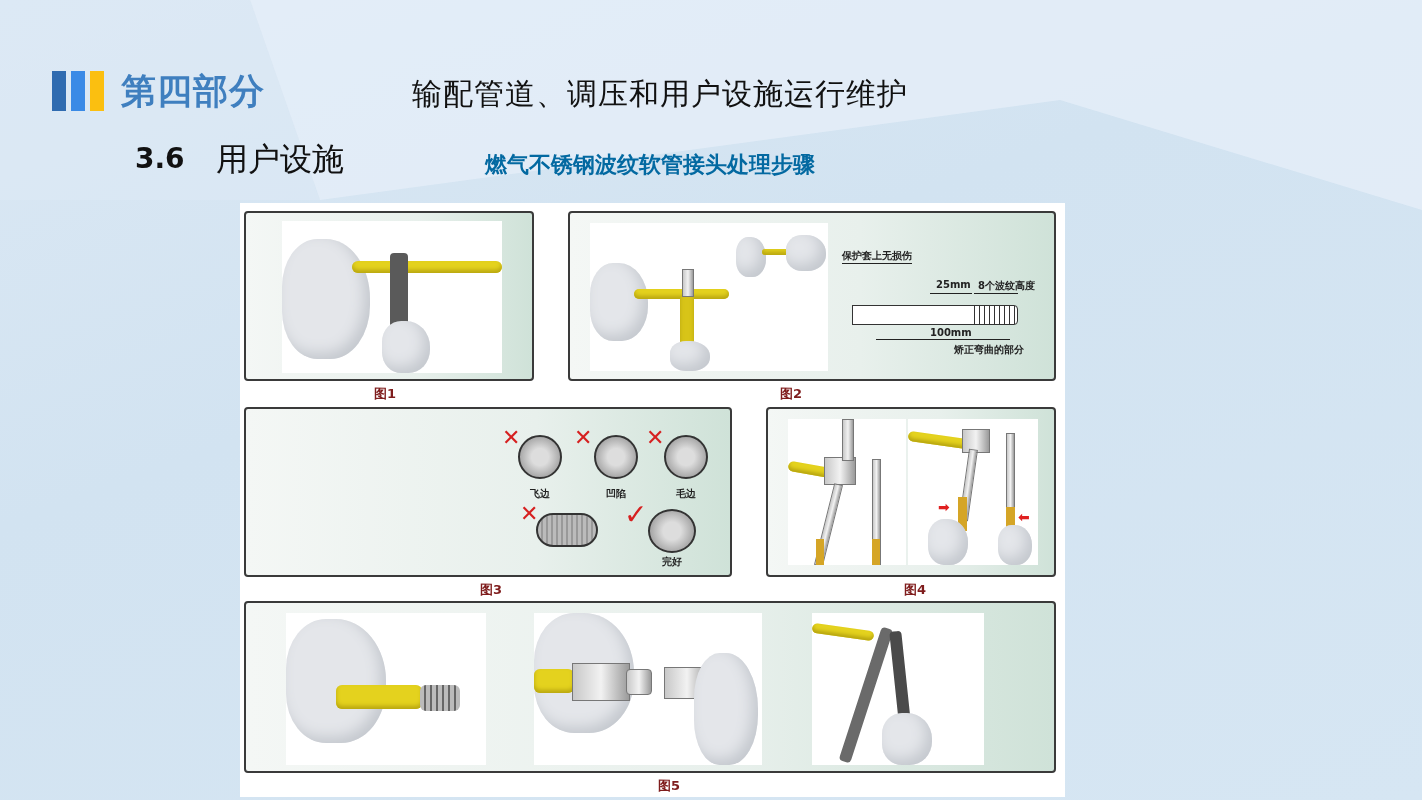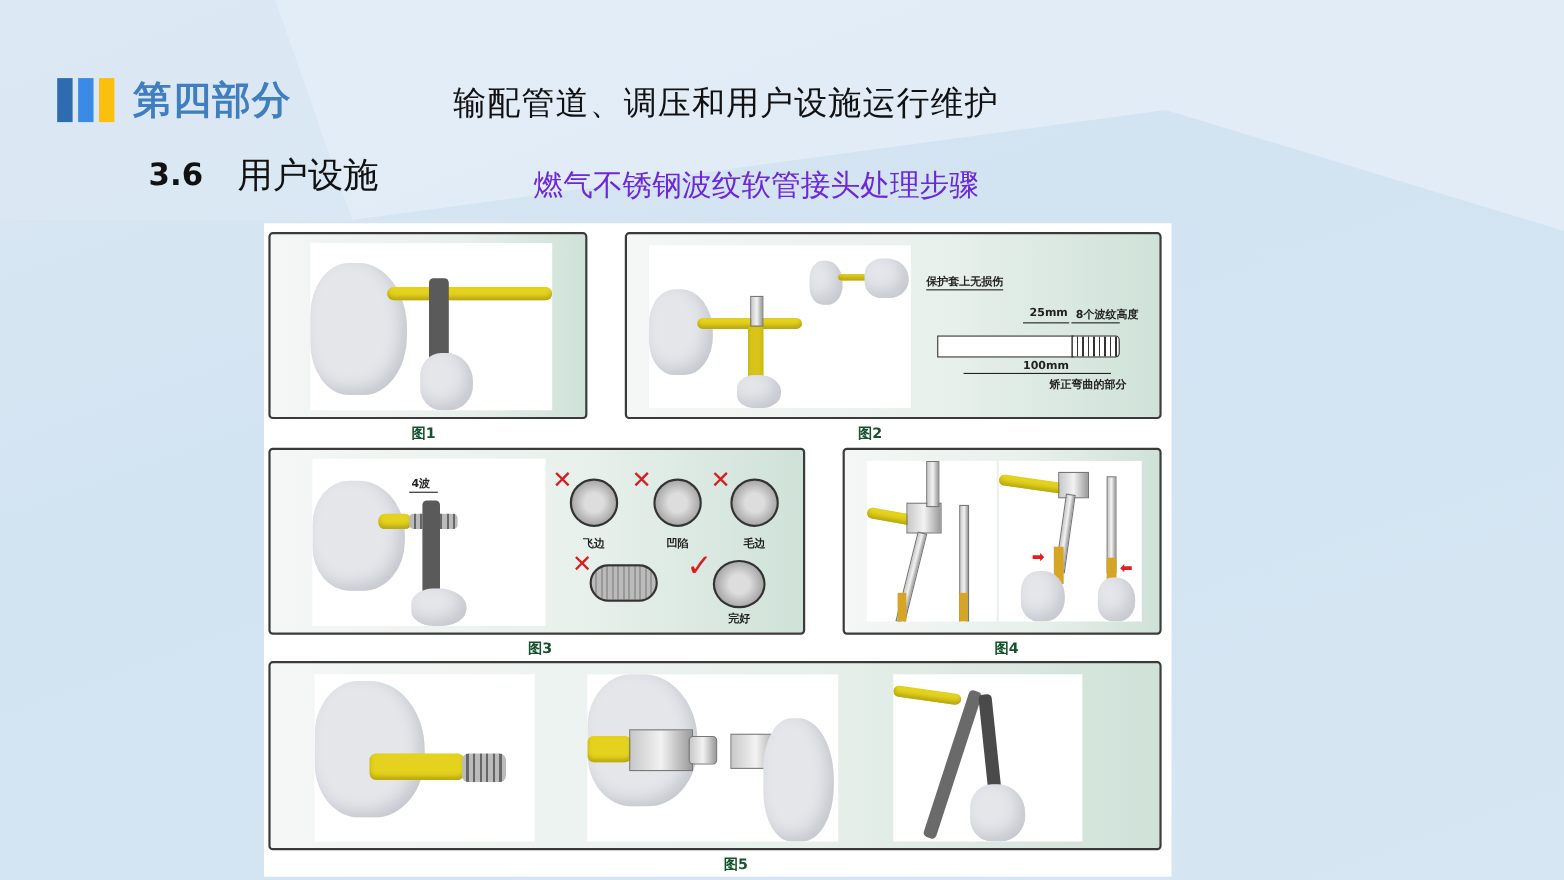--- a/index.html
+++ b/index.html
@@ -17,32 +17,32 @@
   .section-title {
     position:absolute; left:121px; top:68px; font-size:35px; font-weight:bold;
     color:#3f7fbf; letter-spacing:1px;
   }
   .main-title {
     position:absolute; left:412px; top:74px; font-size:30px; color:#111;
     font-family: "DejaVu Serif", serif; letter-spacing:1px;
   }
   .sub-num { position:absolute; left:135px; top:142px; font-size:28px; font-weight:bold; color:#111; }
   .sub-title { position:absolute; left:216px; top:138px; font-size:32px; color:#111; font-family:"DejaVu Serif", serif; }
-  .caption-title { position:absolute; left:485px; top:150px; font-size:27px; color:#6d28d9; font-family:"DejaVu Serif", serif; }
+  .caption-title { position:absolute; left:485px; top:150px; font-size:22px; color:#0369a1; font-family:"DejaVu Serif", serif;font-weight:bold; }
 
   .figure-sheet {
     position:absolute; left:240px; top:203px; width:825px; height:594px; background:#fff;
   }
   .panel {
     position:absolute; border:2px solid #3a3a3a; border-radius:4px;
     background: linear-gradient(90deg, #f4f7f5 0%, #e8f0ec 60%, #cfe2d8 100%);
     box-sizing:border-box; overflow:hidden;
   }
   .photo { position:absolute; background:#fff; overflow:hidden; }
-  .fig-label { position:absolute; font-size:13px; font-weight:bold; color:#14532d; }
+  .fig-label { position:absolute; font-size:13px; font-weight:bold; color:#7f1d1d; }
 
   .glove { position:absolute; background:#e4e6ea; border-radius:40% 50% 45% 40%; box-shadow: inset -6px -6px 14px #c4c8ce; }
   .pipe { position:absolute; background:#e4d21e; border-radius:6px; box-shadow: inset 0 -3px 4px #b8a610; }
   .tool { position:absolute; background:#5a5a5a; border-radius:4px; }
   .metal { position:absolute; background:linear-gradient(90deg,#c8c8c8,#f2f2f2,#9a9a9a); border:1px solid #777; }
   .corr { position:absolute; background:repeating-linear-gradient(90deg,#bbb 0 4px,#666 4px 6px); border-radius:4px; }
   .handle-yellow { position:absolute; background:#d5a526; }
 
   .diagram-text { position:absolute; font-size:10px; font-weight:bold; color:#222; white-space:nowrap; }
   .dim-line { position:absolute; background:#222; }
@@ -105,29 +105,20 @@
     <div class="dim-line" style="left:404px; top:80px; width:44px; height:1px;"></div>
     <div style="position:absolute; left:282px; top:92px; width:122px; height:18px; background:#fff; border:1px solid #333;"></div>
     <div style="position:absolute; left:404px; top:92px; width:42px; height:18px; background:repeating-linear-gradient(90deg,#fff 0 4px,#333 4px 5px); border:1px solid #333; border-radius:0 4px 4px 0;"></div>
     <div class="diagram-text" style="left:360px; top:114px;">100mm</div>
     <div class="dim-line" style="left:306px; top:126px; width:134px; height:1px;"></div>
     <div class="diagram-text" style="left:340px; top:130px;margin-left:44px;">矫正弯曲的部分</div>
   </div>
   <div class="fig-label" style="left:540px; top:182px;">图2</div>
 
   <div class="panel" style="left:4px; top:204px; width:488px; height:170px;">
-    <div class="photo" style="left:38px; top:8px; width:212px; height:152px;">
-      <div class="glove" style="left:0; top:20px; width:84px; height:100px;"></div>
-      <div class="pipe" style="left:60px; top:50px; width:30px; height:14px;"></div>
-      <div class="corr" style="left:88px; top:50px; width:44px; height:14px;"></div>
-      <div class="tool" style="left:100px; top:38px; width:16px; height:110px;"></div>
-      <div class="glove" style="left:90px; top:118px; width:50px; height:34px;"></div>
-      <div class="diagram-text" style="left:90px; top:16px;">4波</div>
-      <div class="dim-line" style="left:88px; top:30px; width:26px; height:1px;"></div>
-    </div>
 
     <div class="mark-x" style="left:256px; top:18px;">✕</div>
     <div class="ring" style="left:272px; top:26px; width:40px; height:40px;"></div>
     <div class="defect-label" style="left:284px; top:78px;">飞边</div>
 
     <div class="mark-x" style="left:328px; top:18px;">✕</div>
     <div class="ring" style="left:348px; top:26px; width:40px; height:40px;"></div>
     <div class="defect-label" style="left:360px; top:78px;">凹陷</div>
 
     <div class="mark-x" style="left:400px; top:18px;">✕</div>

